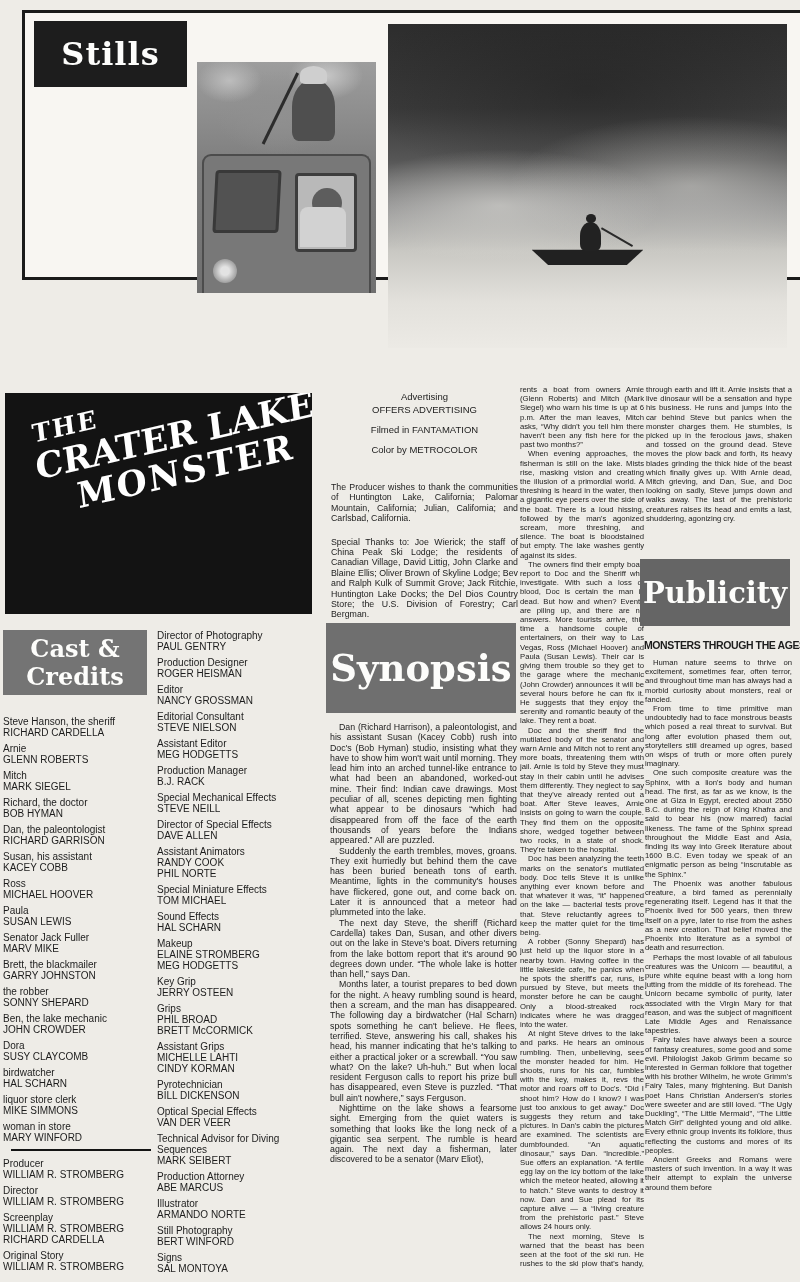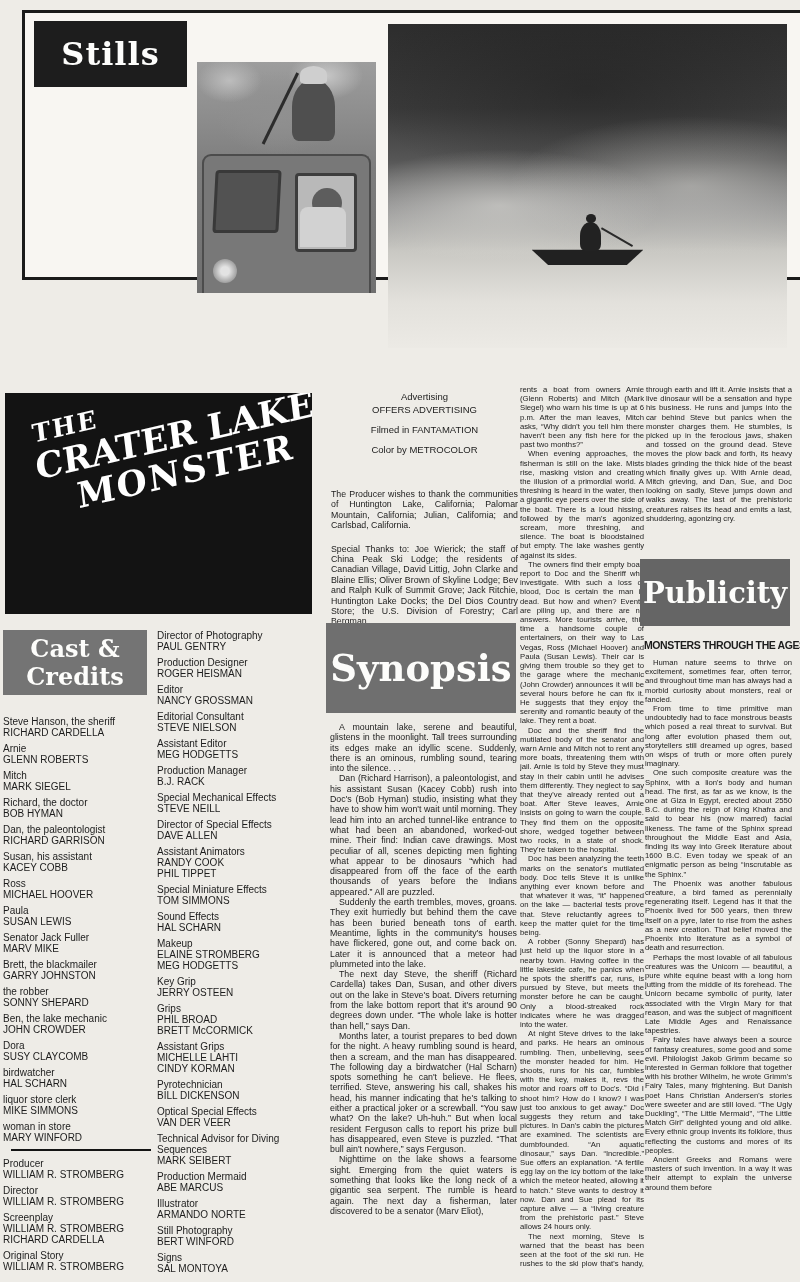--- a/index.html
+++ b/index.html
@@ -52,21 +52,21 @@
   .castcredits-box .display-font{font-size:24px;line-height:28px}
   .synopsis-box{left:326px;top:623px;width:190px;height:90px}
   .synopsis-box .display-font{font-size:37px}
   .publicity-box{left:640px;top:559px;width:150px;height:67px;background:#656565}
   .publicity-box .display-font{font-size:29px}
 
   
   .adv-col{left:331px;top:390px;width:187px}
   .adv-head{text-align:center;font-size:9.5px;line-height:13px}
   .adv-gap{height:7px}
-  .adv-paras{margin-top:33px;font-size:8.8px;line-height:10.4px;text-align:justify}
+  .adv-paras{margin-top:26px;font-size:8.8px;line-height:10.4px;text-align:justify}
   .adv-paras p{margin-bottom:13px}
 
   .flowcol{font-size:7.7px;line-height:9.2px;text-align:justify;overflow:hidden}
   .flowcol p{text-indent:8px}
   .cont-first p:first-of-type{text-indent:0}
   .col3{left:520px;top:385px;width:124px;height:886px}
   .col5top{left:646px;top:385px;width:146px;height:168px}
   .col5bottom{left:645px;top:658px;width:147px;height:614px}
 
   .monsters-heading{left:644px;top:639px;width:149px;font-weight:bold;font-size:10.5px;letter-spacing:-0.4px;white-space:nowrap}
@@ -373,28 +373,28 @@
       <div class="role">Director of Special Effects</div>
       <div class="names">
         <div>DAVE ALLEN</div>
       </div>
     </div>
 
     <div class="credit-entry">
       <div class="role">Assistant Animators</div>
       <div class="names">
         <div>RANDY COOK</div>
-        <div>PHIL TIPPET</div>
+        <div>PHIL NORTE</div>
       </div>
     </div>
 
     <div class="credit-entry">
       <div class="role">Special Miniature Effects</div>
       <div class="names">
-        <div>TOM SIMMONS</div>
+        <div>TOM MICHAEL</div>
       </div>
     </div>
 
     <div class="credit-entry">
       <div class="role">Sound Effects</div>
       <div class="names">
         <div>HAL SCHARN</div>
       </div>
     </div>
 
@@ -444,21 +444,21 @@
     </div>
 
     <div class="credit-entry">
       <div class="role">Technical Advisor for Diving Sequences</div>
       <div class="names">
         <div>MARK SEIBERT</div>
       </div>
     </div>
 
     <div class="credit-entry">
-      <div class="role">Production Mermaid</div>
+      <div class="role">Production Attorney</div>
       <div class="names">
         <div>ABE MARCUS</div>
       </div>
     </div>
 
     <div class="credit-entry">
       <div class="role">Illustrator</div>
       <div class="names">
         <div>ARMANDO NORTE</div>
       </div>
@@ -477,19 +477,18 @@
         <div>SAL MONTOYA</div>
       </div>
     </div>
   </div>
 
 <div class="abs banner synopsis-box">
   <span class="display-font">Synopsis</span>
 </div>
 <div class="abs syncol">
 
-<p>A mountain lake, serene and beautiful, glistens in the moonlight. Tall trees surrounding its edges make an idyllic scene. Suddenly, there is an ominous, rumbling sound, tearing into the silence. . .</p>
     <p>Dan (Richard Harrison), a paleontologist, and his assistant Susan (Kacey Cobb) rush into Doc's (Bob Hyman) studio, insisting what they have to show him won't wait until morning. They lead him into an arched tunnel-like entrance to what had been an abandoned, worked-out mine. Their find: Indian cave drawings. Most peculiar of all, scenes depicting men fighting what appear to be dinosaurs “which had disappeared from off the face of the earth thousands of years before the Indians appeared.” All are puzzled.</p>
     <p>Suddenly the earth trembles, moves, groans. They exit hurriedly but behind them the cave has been buried beneath tons of earth. Meantime, lights in the community's houses have flickered, gone out, and come back on. Later it is announced that a meteor had plummeted into the lake.</p>
     <p>The next day Steve, the sheriff (Richard Cardella) takes Dan, Susan, and other divers out on the lake in Steve's boat. Divers returning from the lake bottom report that it's around 90 degrees down under. “The whole lake is hotter than hell,” says Dan.</p>
     <p>Months later, a tourist prepares to bed down for the night. A heavy rumbling sound is heard, then a scream, and the man has disappeared. The following day a birdwatcher (Hal Scharn) spots something he can't believe. He flees, terrified. Steve, answering his call, shakes his head, his manner indicating that he's talking to either a practical joker or a screwball. “You saw what? On the lake? Uh-huh.” But when local resident Ferguson calls to report his prize bull has disappeared, even Steve is puzzled. “That bull ain't nowhere,” says Ferguson.</p>
     <p>Nighttime on the lake shows a fearsome sight. Emerging from the quiet waters is something that looks like the long neck of a gigantic sea serpent. The rumble is heard again. The next day a fisherman, later discovered to be a senator (Marv Eliot),</p>
   </div>
 
 </body></html>

